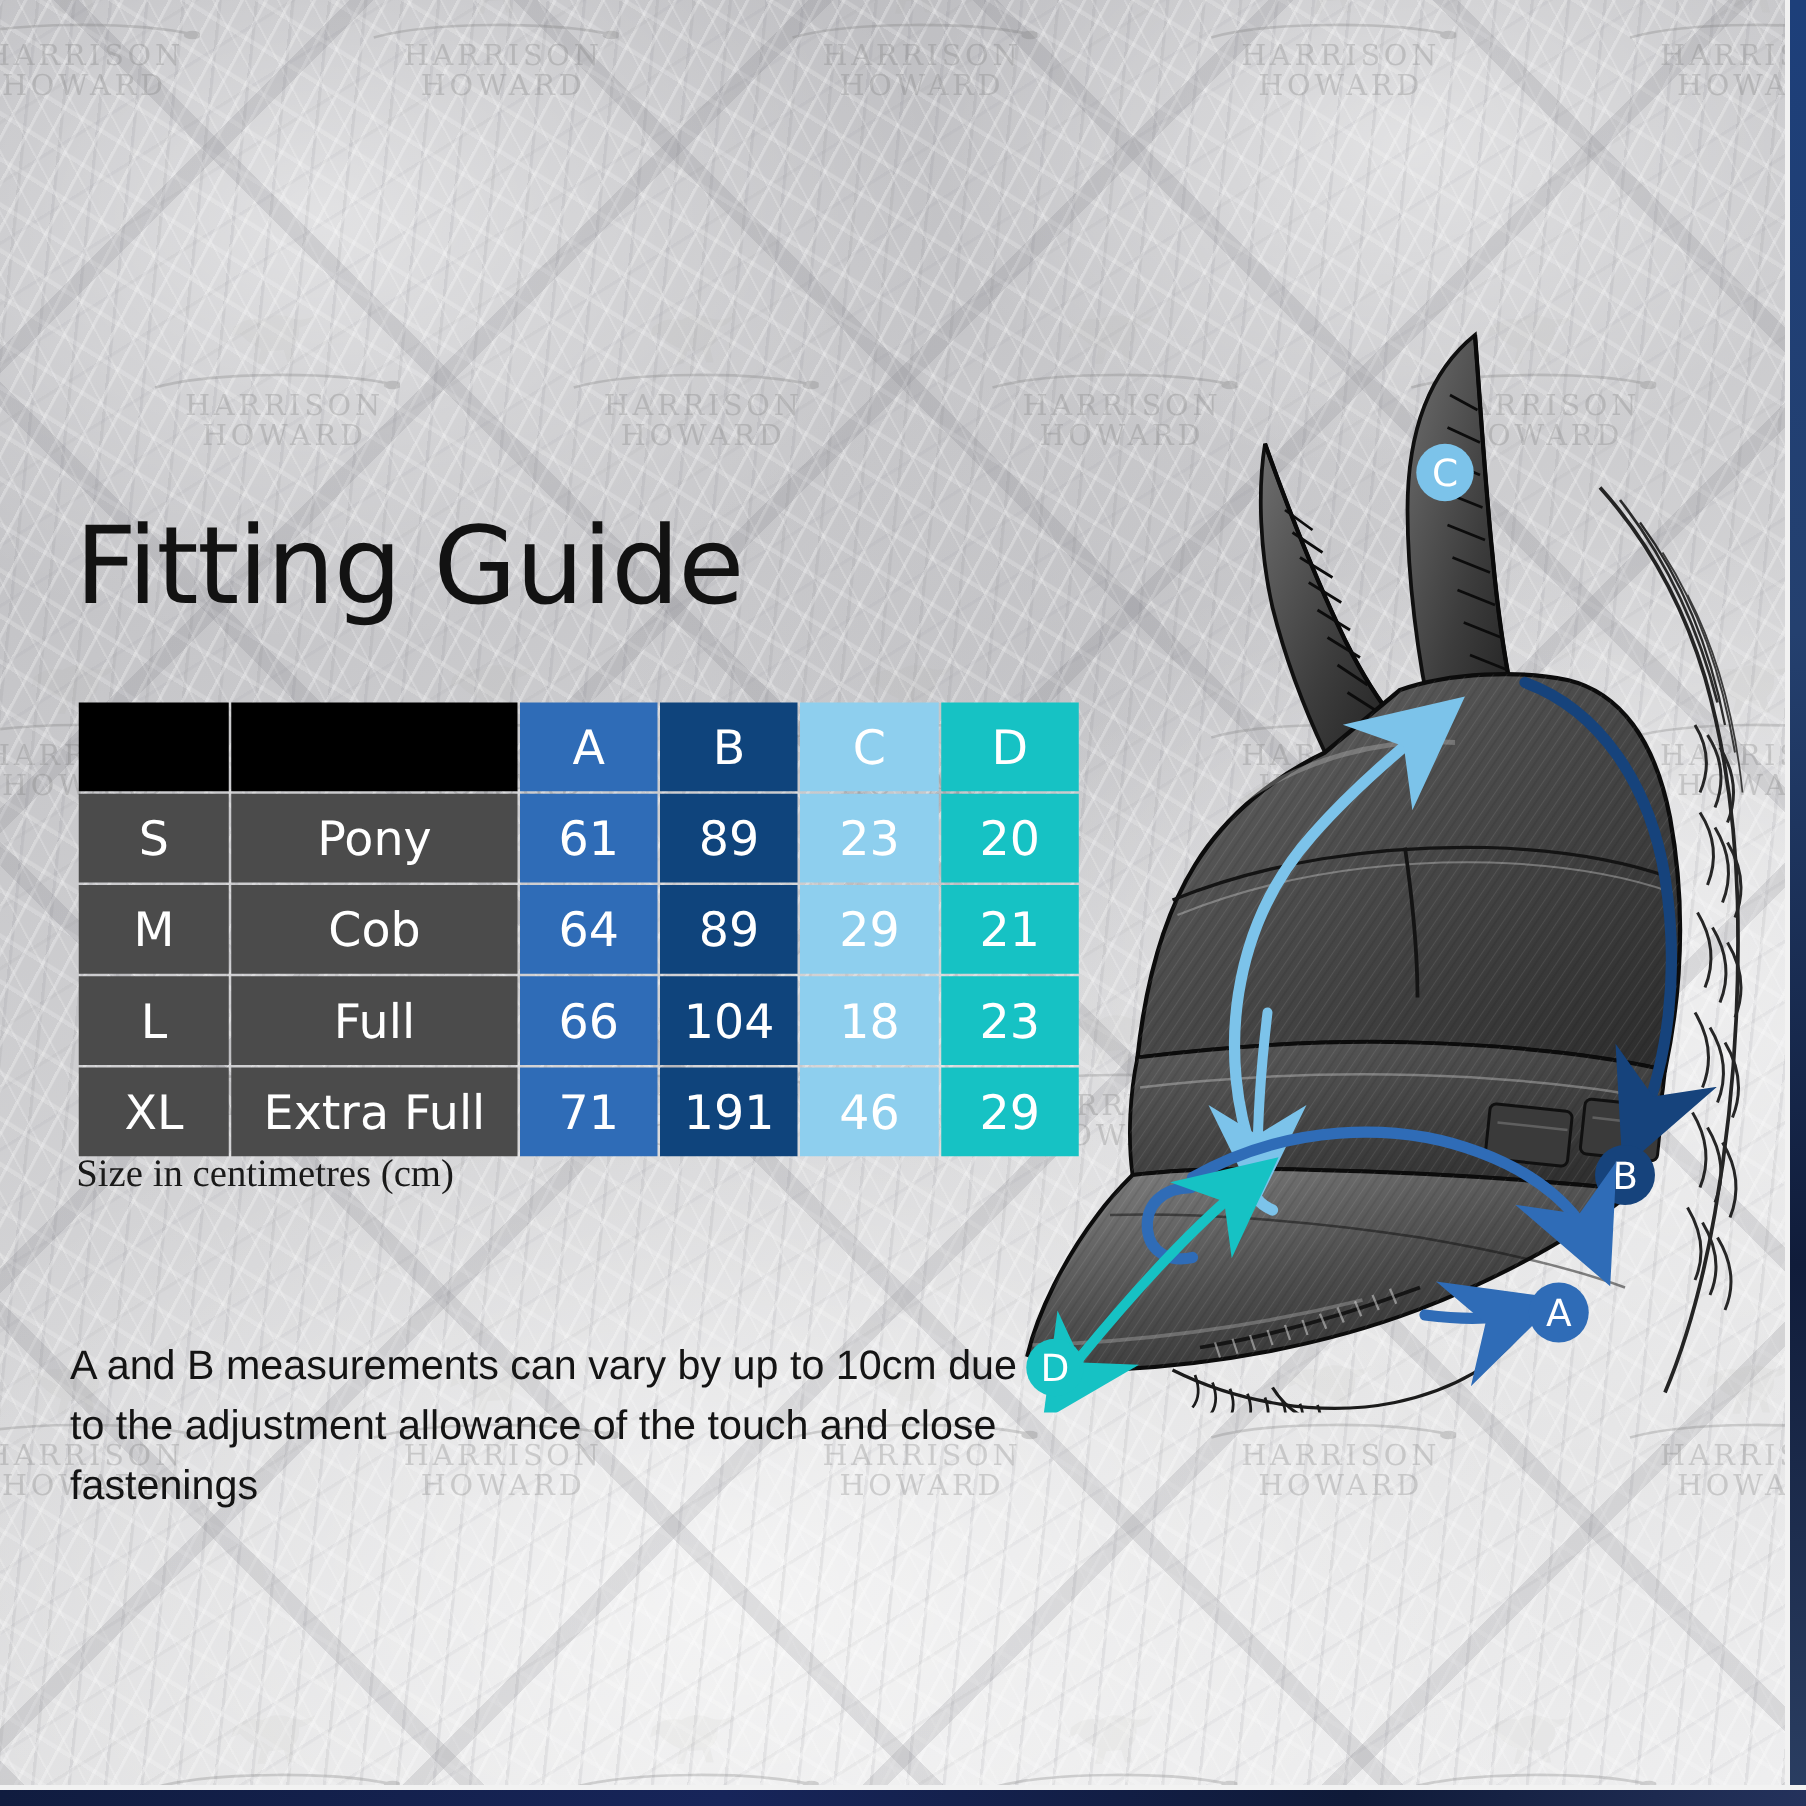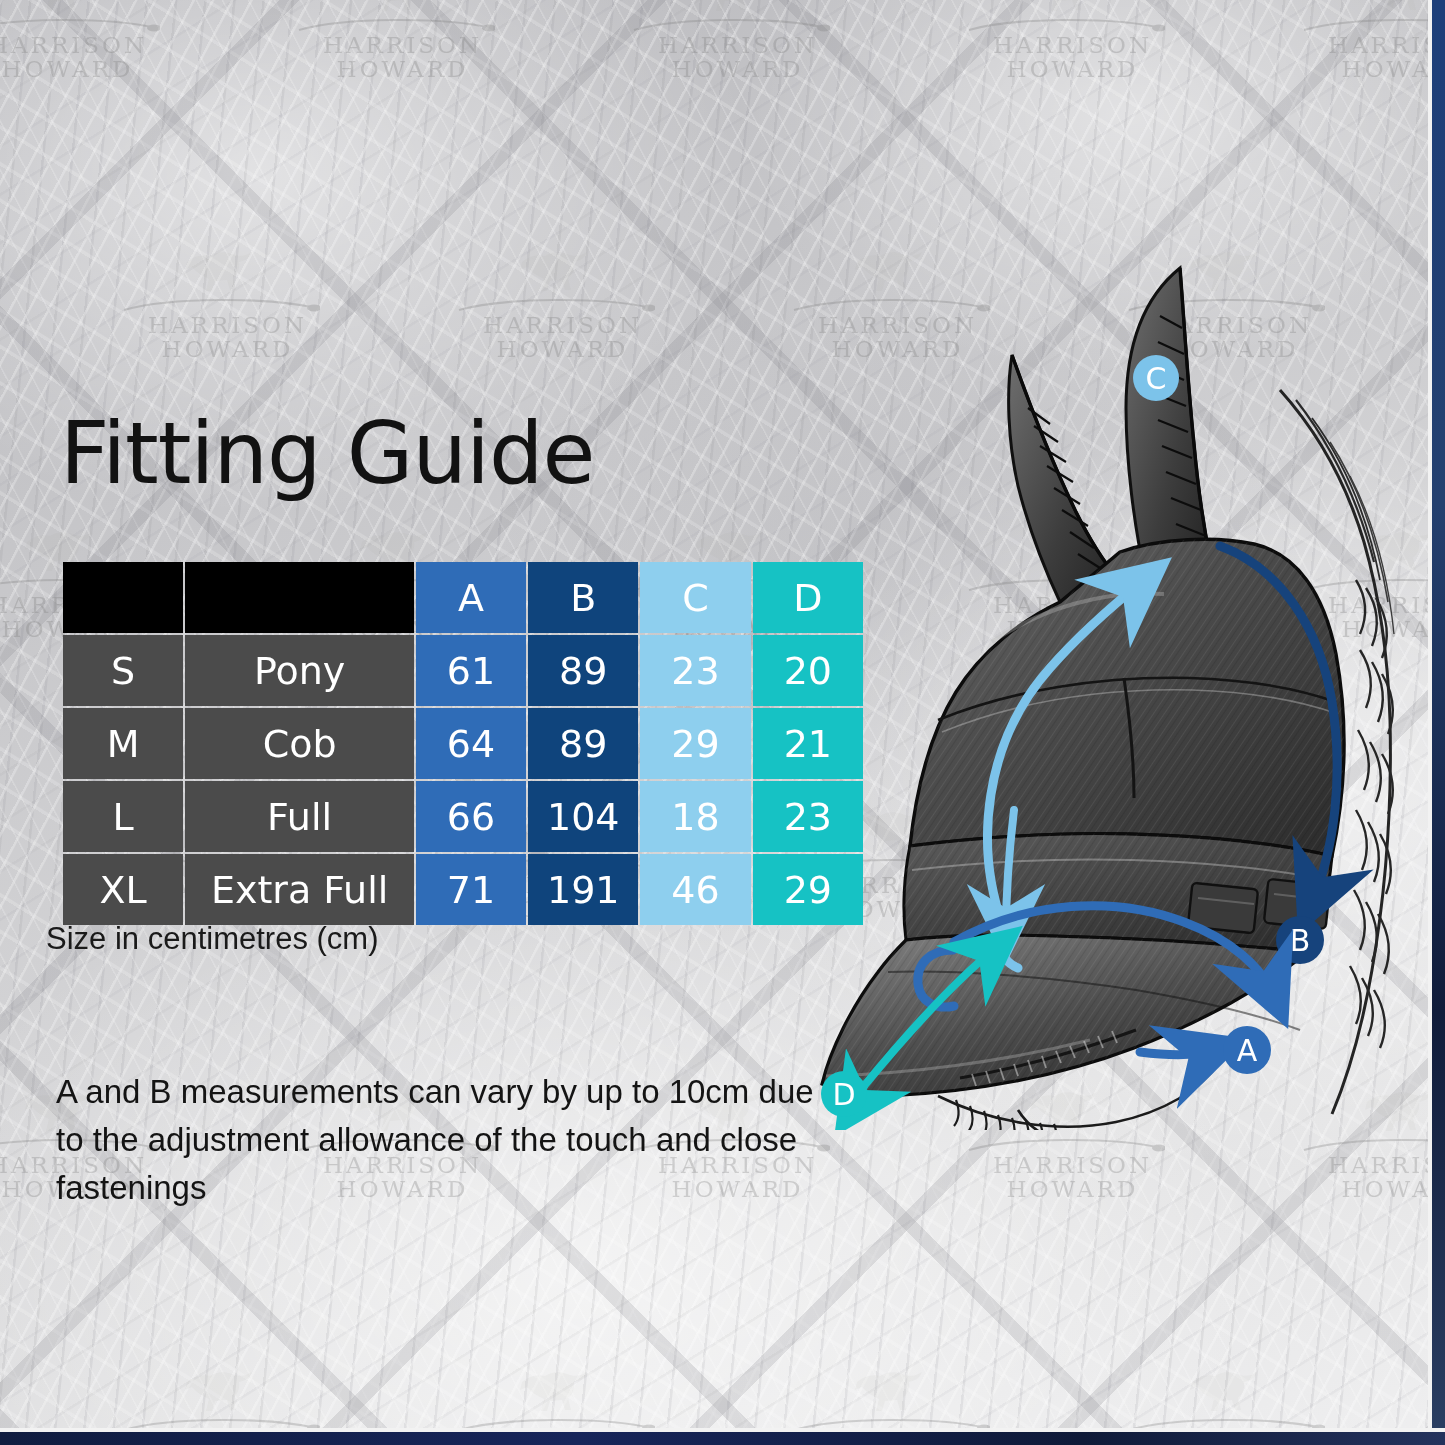--- a/index.html
+++ b/index.html
@@ -85,22 +85,22 @@
   .col-name{width:228px;}
   .col-m{width:110px;}
   .hdr-blank{background:#000000;}
   .cell-grey{background:#4b4b4b;}
   .hdr-a,.cell-a{background:#2f6cb7;}
   .hdr-b,.cell-b{background:#0f447c;}
   .hdr-c,.cell-c{background:#8ecfee;}
   .hdr-d,.cell-d{background:#16c2c4;}
   .hdr-a,.hdr-b,.hdr-c,.hdr-d{font-size:40px;}
   #table-note{
-    position:absolute;left:46px;top:921px;font-size:31px;color:#1a1a1a;
-    font-family:Liberation Sans, sans-serif;
+    position:absolute;left:61px;top:921px;font-size:31px;color:#1a1a1a;
+    font-family:Liberation Serif, serif;
   }
   #bottom-note{
     position:absolute;left:56px;top:1068px;width:790px;
     font-size:33px;line-height:1.45;color:#141414;
     font-family:"Liberation Sans",sans-serif;
   }
 
   
   #illo{position:absolute;left:760px;top:250px;width:685px;height:880px;}
   #illo svg{display:block;}

